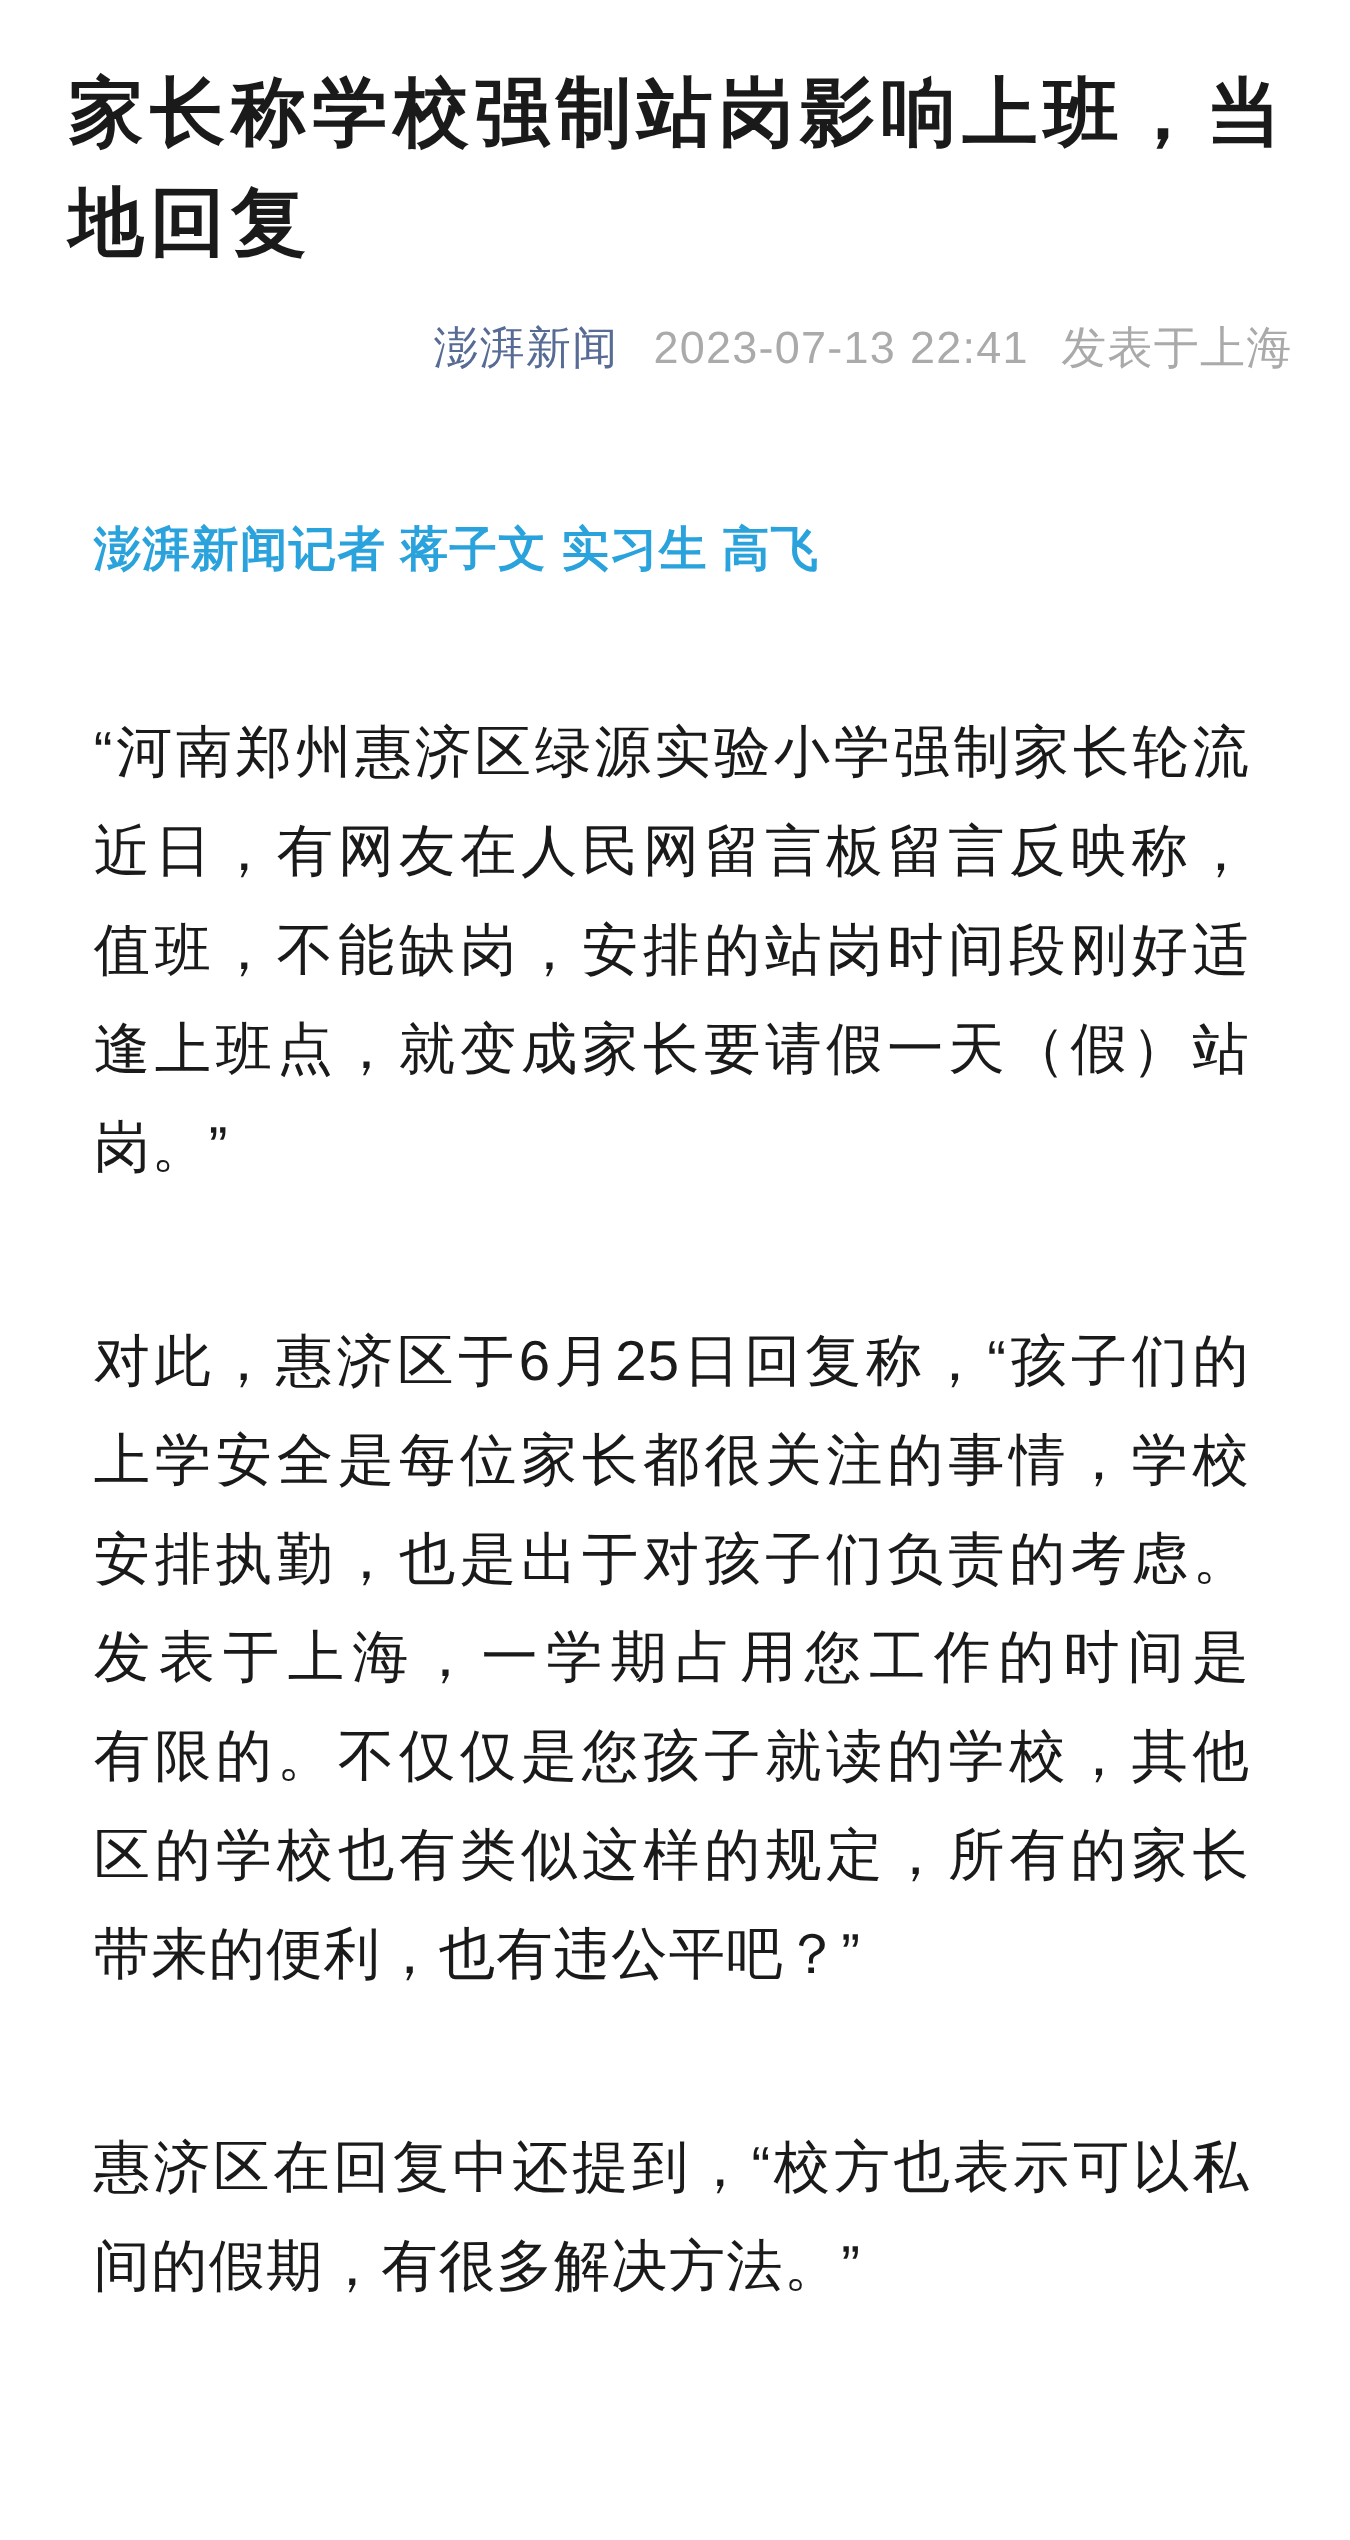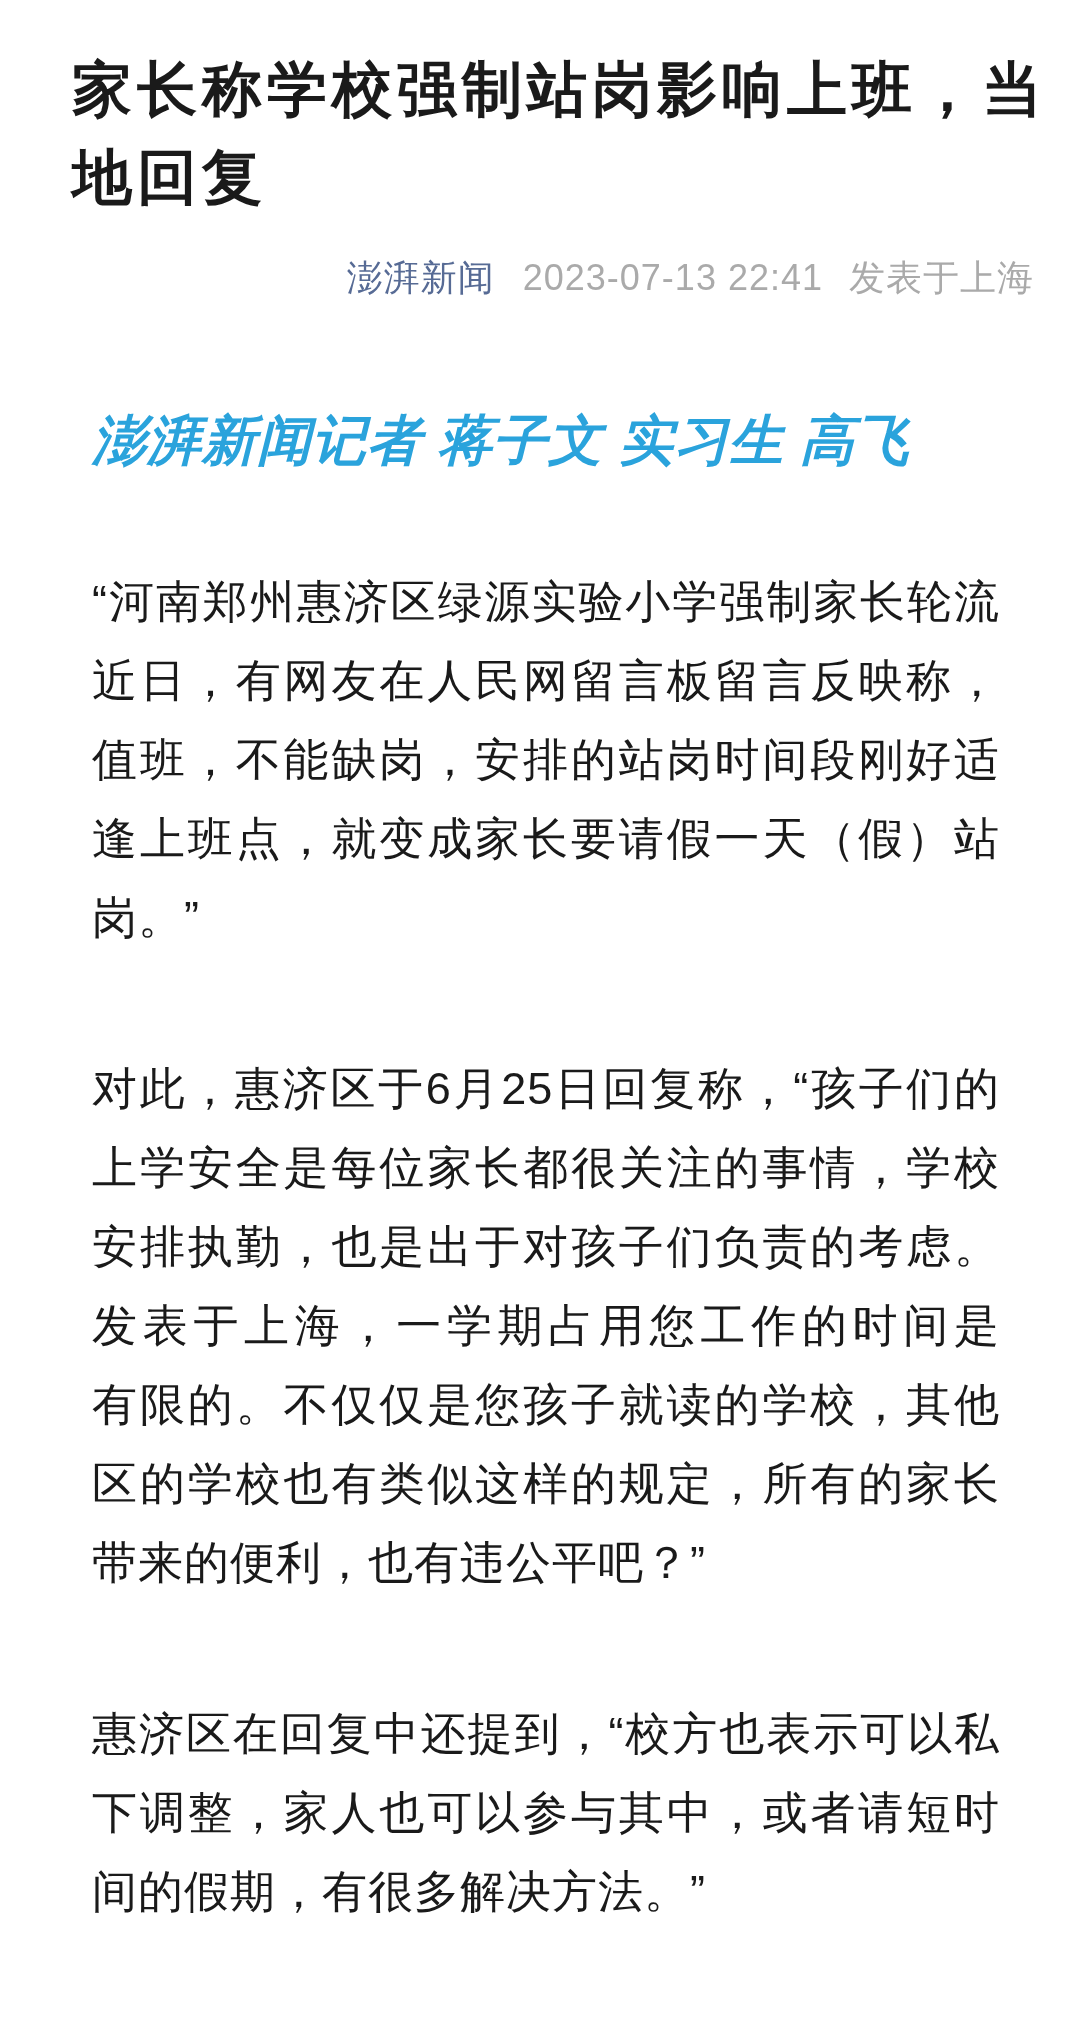--- a/index.html
+++ b/index.html
@@ -10,42 +10,42 @@
     --bg:#ffffff;
   }
   *{box-sizing:border-box;}
   html,body{margin:0;padding:0;}
   body{
     width:1080px;height:2032px;overflow:hidden;
     background:var(--bg);
     font-family:"Liberation Sans",sans-serif;
     color:var(--text);
   }
-  .page{padding:46px 46px 0 72px;}
+  .page{padding:46px 46px 0 55px;}
   .title{
     margin:0;
     font-size:60px;font-weight:700;
     line-height:88px;letter-spacing:5px;
     color:var(--text);
   }
   .title .line{display:block;white-space:nowrap;}
   .meta{
     margin-top:34px;
     font-size:36px;line-height:44px;letter-spacing:1px;
     white-space:nowrap;
     text-align:right;
   }
   .account{color:var(--link);margin-right:28px;text-decoration:none;cursor:pointer;}
   .meta .date{color:var(--gray);margin-right:26px;}
   .meta .loc{color:var(--gray);}
   .body{margin-left:20px;margin-right:34px;}
   .byline{
     margin:110px 0 0;
     color:var(--blue);
-    font-size:54px;font-weight:700;line-height:60px;letter-spacing:1px;font-style:italic;
+    font-size:38px;font-weight:700;line-height:60px;letter-spacing:1px;
   }
   .para{
     margin:92px 0 0;
     font-size:45px;line-height:79px;letter-spacing:1px;
     color:var(--text);
   }
   .para .line{
     display:block;
     text-align:justify;
     text-align-last:justify;
@@ -83,19 +83,18 @@
         <span class="line">上学安全是每位家长都很关注的事情，学校</span>
         <span class="line">安排执勤，也是出于对孩子们负责的考虑。</span>
         <span class="line">发表于上海，一学期占用您工作的时间是</span>
         <span class="line">有限的。不仅仅是您孩子就读的学校，其他</span>
         <span class="line">区的学校也有类似这样的规定，所有的家长</span>
         <span class="line">带来的便利，也有违公平吧？”</span>
       </div>
 
     <div class="para">
         <span class="line">惠济区在回复中还提到，“校方也表示可以私</span>
-        <span class="line">下调整，家人也可以参与其中，或者请短时</span>
         <span class="line">间的假期，有很多解决方法。”</span>
       </div>
 
   </div>
 
 </article>
 
 </body></html>

